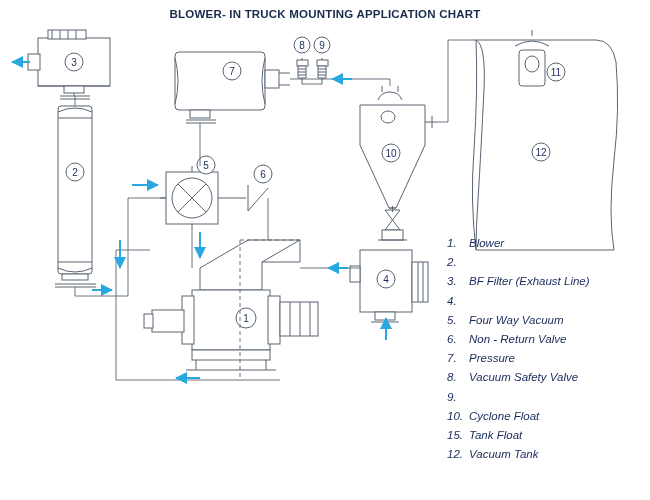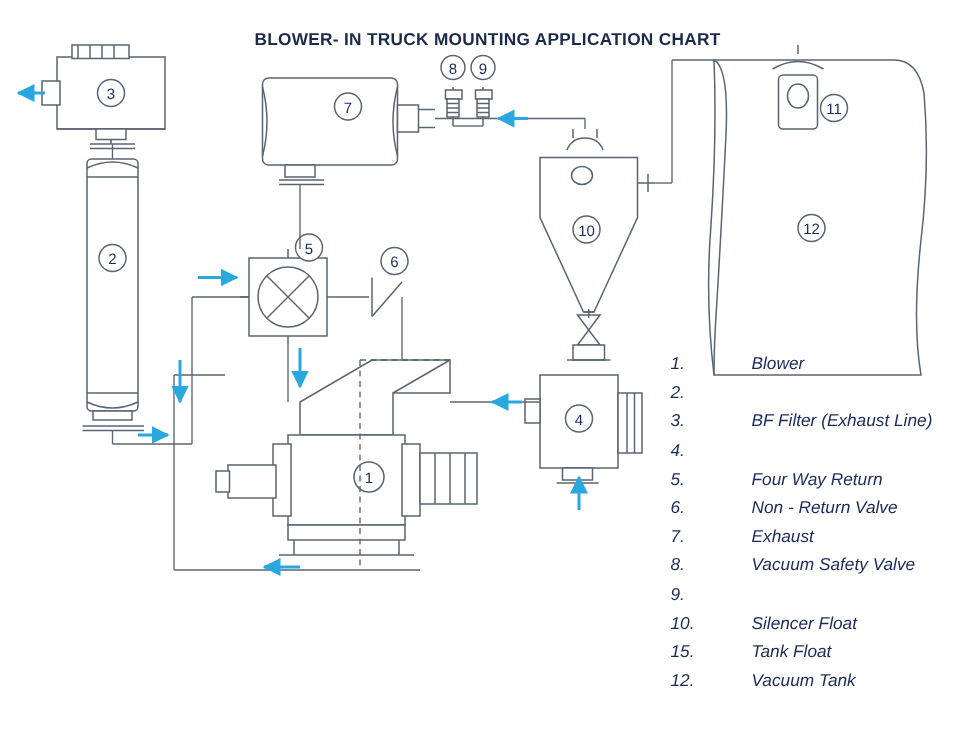--- a/index.html
+++ b/index.html
@@ -12,21 +12,21 @@
   }
   #page {
     position: relative;
     width: 650px;
     height: 500px;
     background: #ffffff;
     overflow: hidden;
   }
   #title {
     position: absolute;
-    top: 21px;
+    top: 8px;
     left: 0;
     width: 650px;
     text-align: center;
     font-size: 11.5px;
     font-weight: bold;
     color: #1a2a4a;
     letter-spacing: 0.2px;
   }
   #diagram {
     position: absolute;
@@ -49,21 +49,20 @@
   }
   .legend-num {
     width: 22px;
     flex: 0 0 22px;
     text-align: left;
     font-style: italic;
   }
   .legend-label {
     flex: 1;
     font-style: italic;
-    margin-left: 32px;
   }
   .num-badge-text {
     font-size: 10px;
     fill: #1a2a5a;
   }
 </style>
 </head>
 <body>
 
 <div id="page">
@@ -286,40 +285,40 @@
     </div>
     <div class="legend-row">
       <span class="legend-num">3.</span>
       <span class="legend-label">BF Filter (Exhaust Line)</span>
     </div>
     <div class="legend-row">
       <span class="legend-num">4.</span>
     </div>
     <div class="legend-row">
       <span class="legend-num">5.</span>
-      <span class="legend-label">Four Way Return</span>
+      <span class="legend-label">Four Way Vacuum</span>
     </div>
     <div class="legend-row">
       <span class="legend-num">6.</span>
       <span class="legend-label">Non - Return Valve</span>
     </div>
     <div class="legend-row">
       <span class="legend-num">7.</span>
-      <span class="legend-label">Exhaust</span>
+      <span class="legend-label">Pressure</span>
     </div>
     <div class="legend-row">
       <span class="legend-num">8.</span>
       <span class="legend-label">Vacuum Safety Valve</span>
     </div>
     <div class="legend-row">
       <span class="legend-num">9.</span>
     </div>
     <div class="legend-row">
       <span class="legend-num">10.</span>
-      <span class="legend-label">Silencer Float</span>
+      <span class="legend-label">Cyclone Float</span>
     </div>
     <div class="legend-row">
       <span class="legend-num">15.</span>
       <span class="legend-label">Tank Float</span>
     </div>
     <div class="legend-row">
       <span class="legend-num">12.</span>
       <span class="legend-label">Vacuum Tank</span>
     </div>
   </div>

